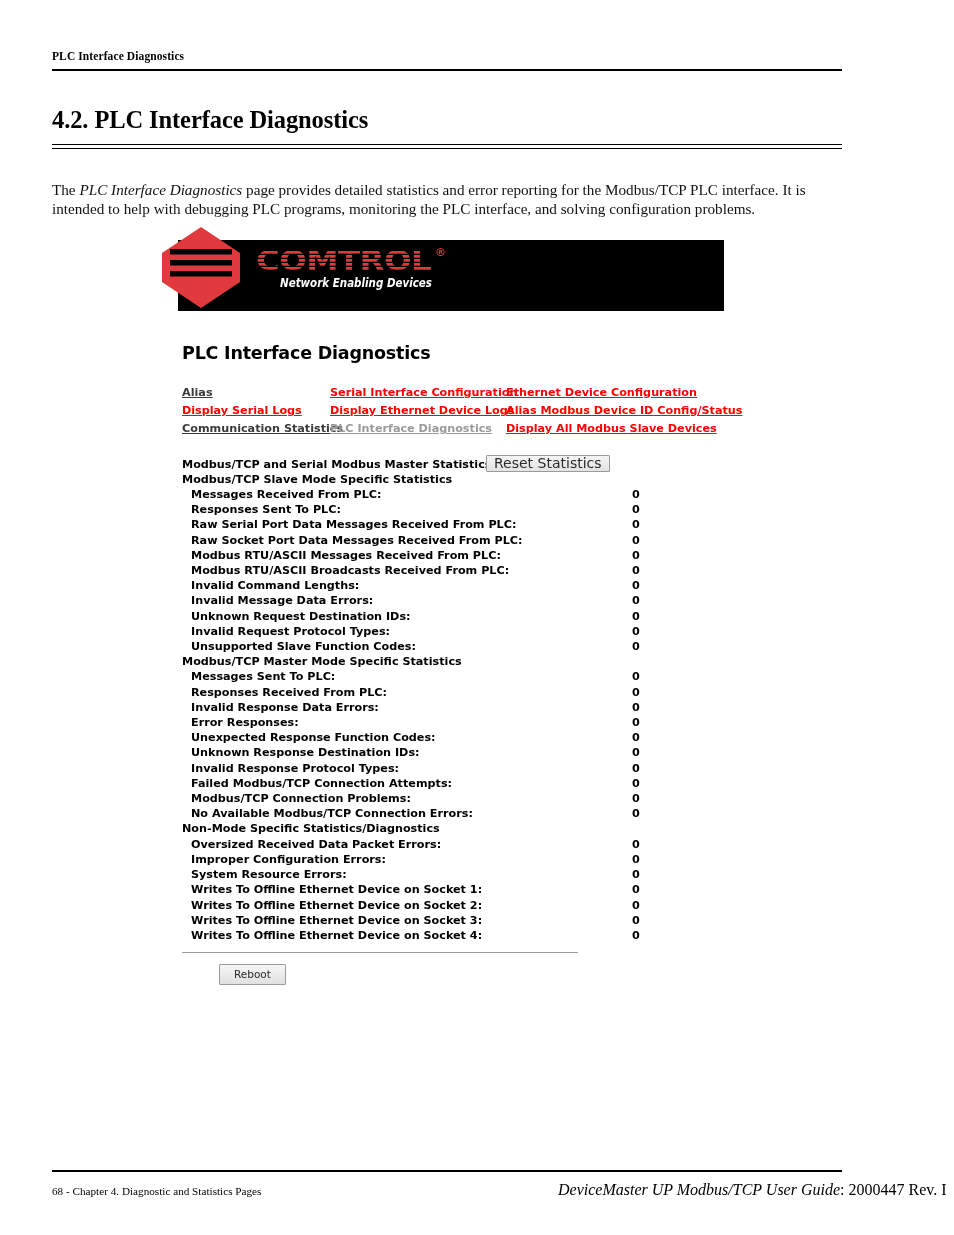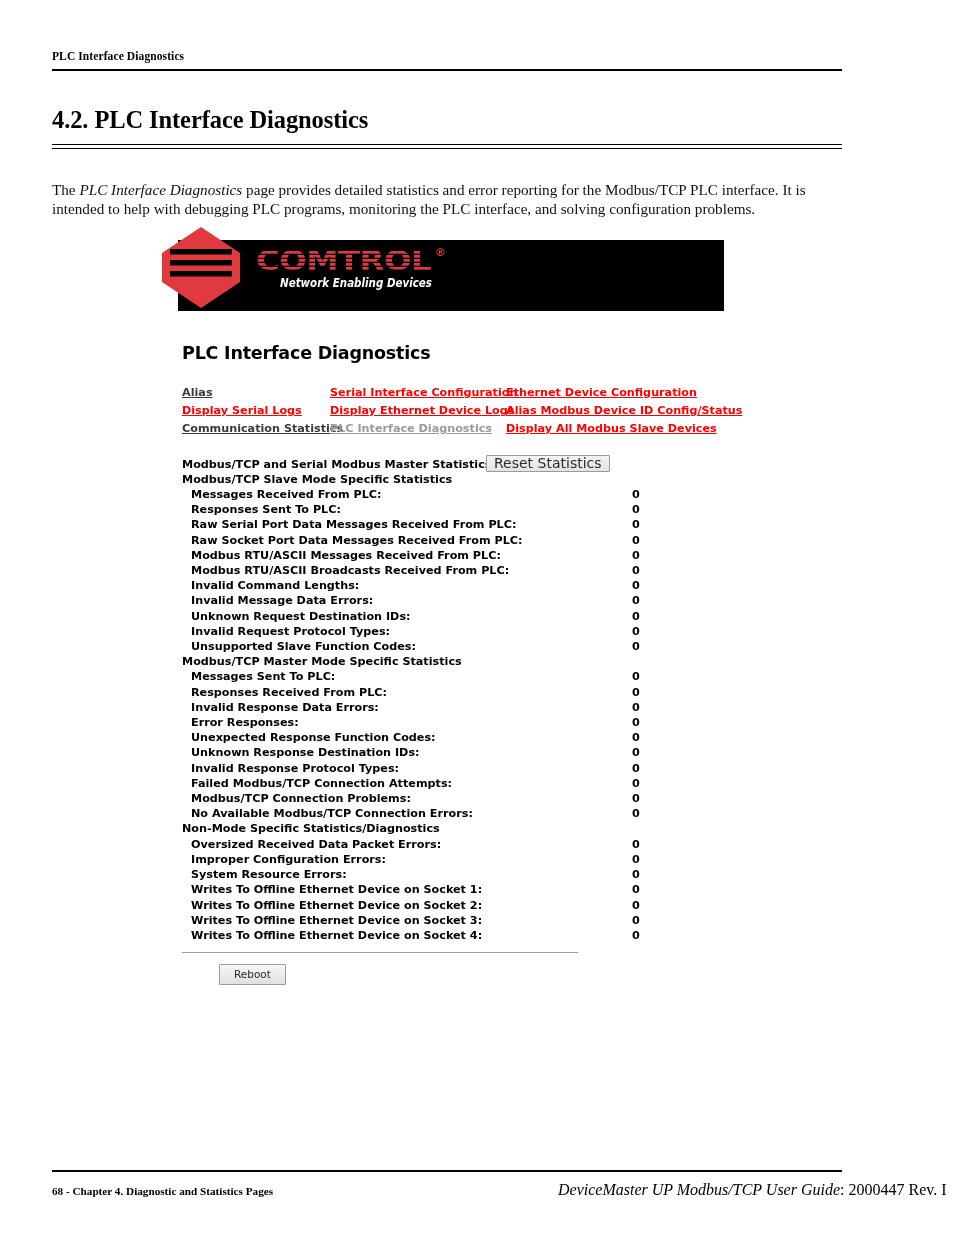--- a/index.html
+++ b/index.html
@@ -215,21 +215,21 @@
     top: 1170px;
     width: 790px;
     height: 1.6px;
     background: #000;
   }
   .foot-left {
     position: absolute;
     left: 52px;
     top: 1185px;
     font-family: "Liberation Serif", serif;
-    font-weight: bold;
+    font-weight: normal;
     font-size: 11.2px;
     color: #000;
   }
   .foot-right {
     position: absolute;
     left: 558px;
     top: 1181px;
     font-family: "Liberation Serif", serif;
     font-size: 16px;
     color: #000;

